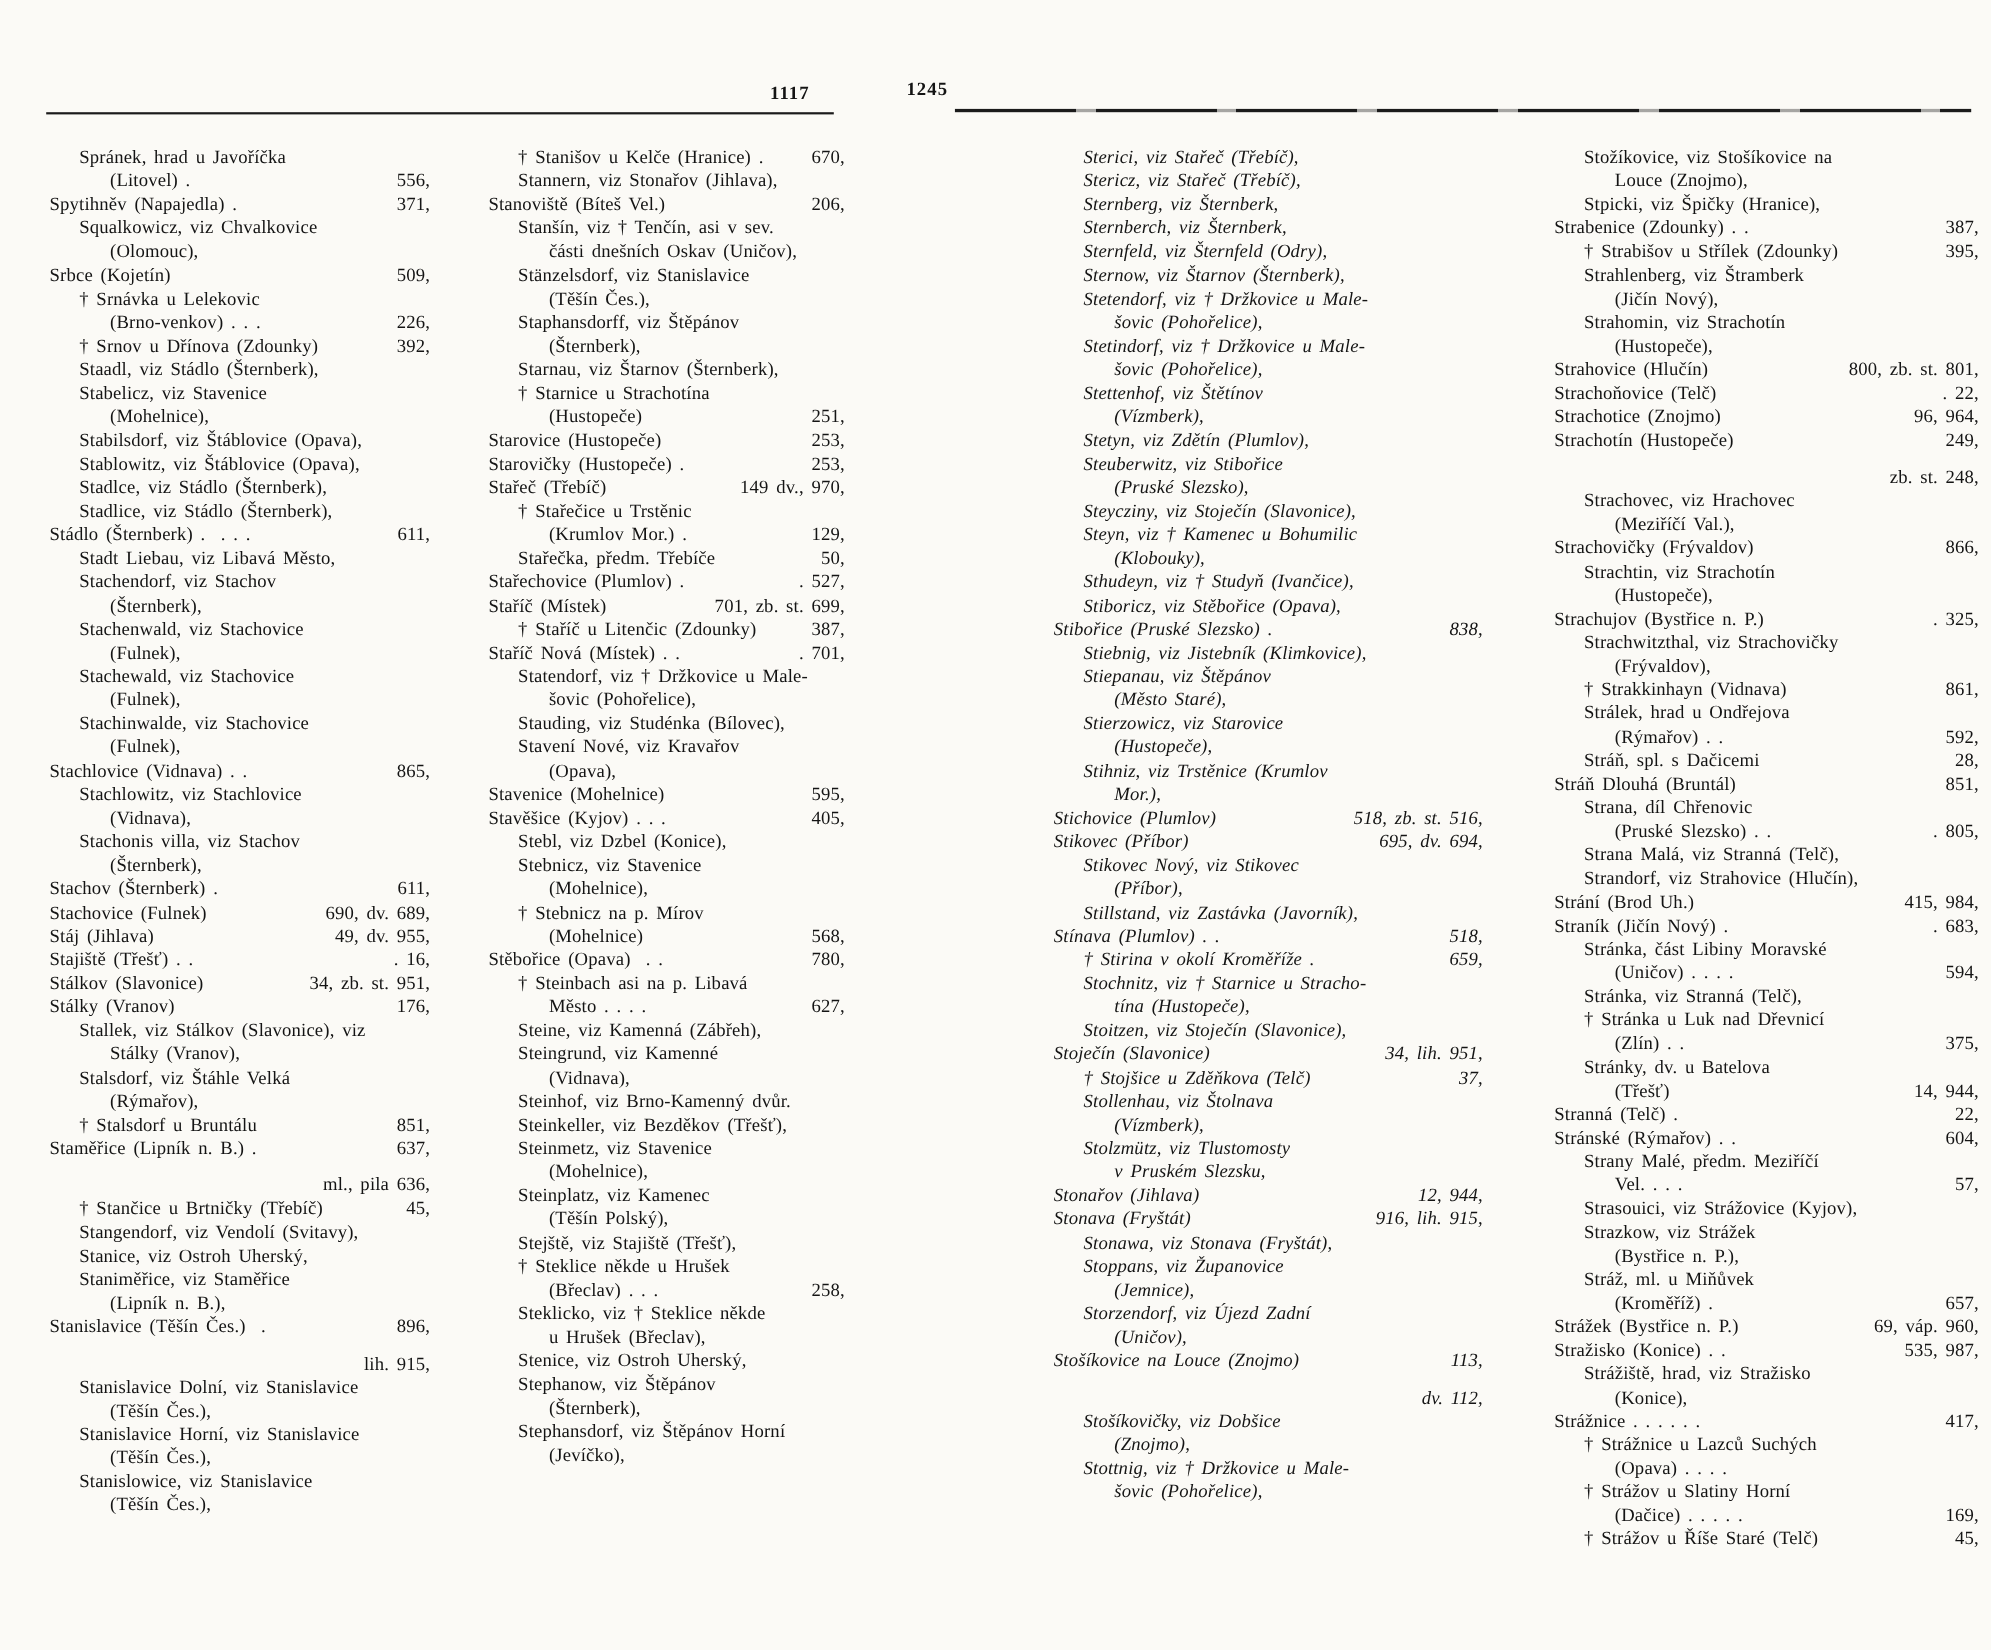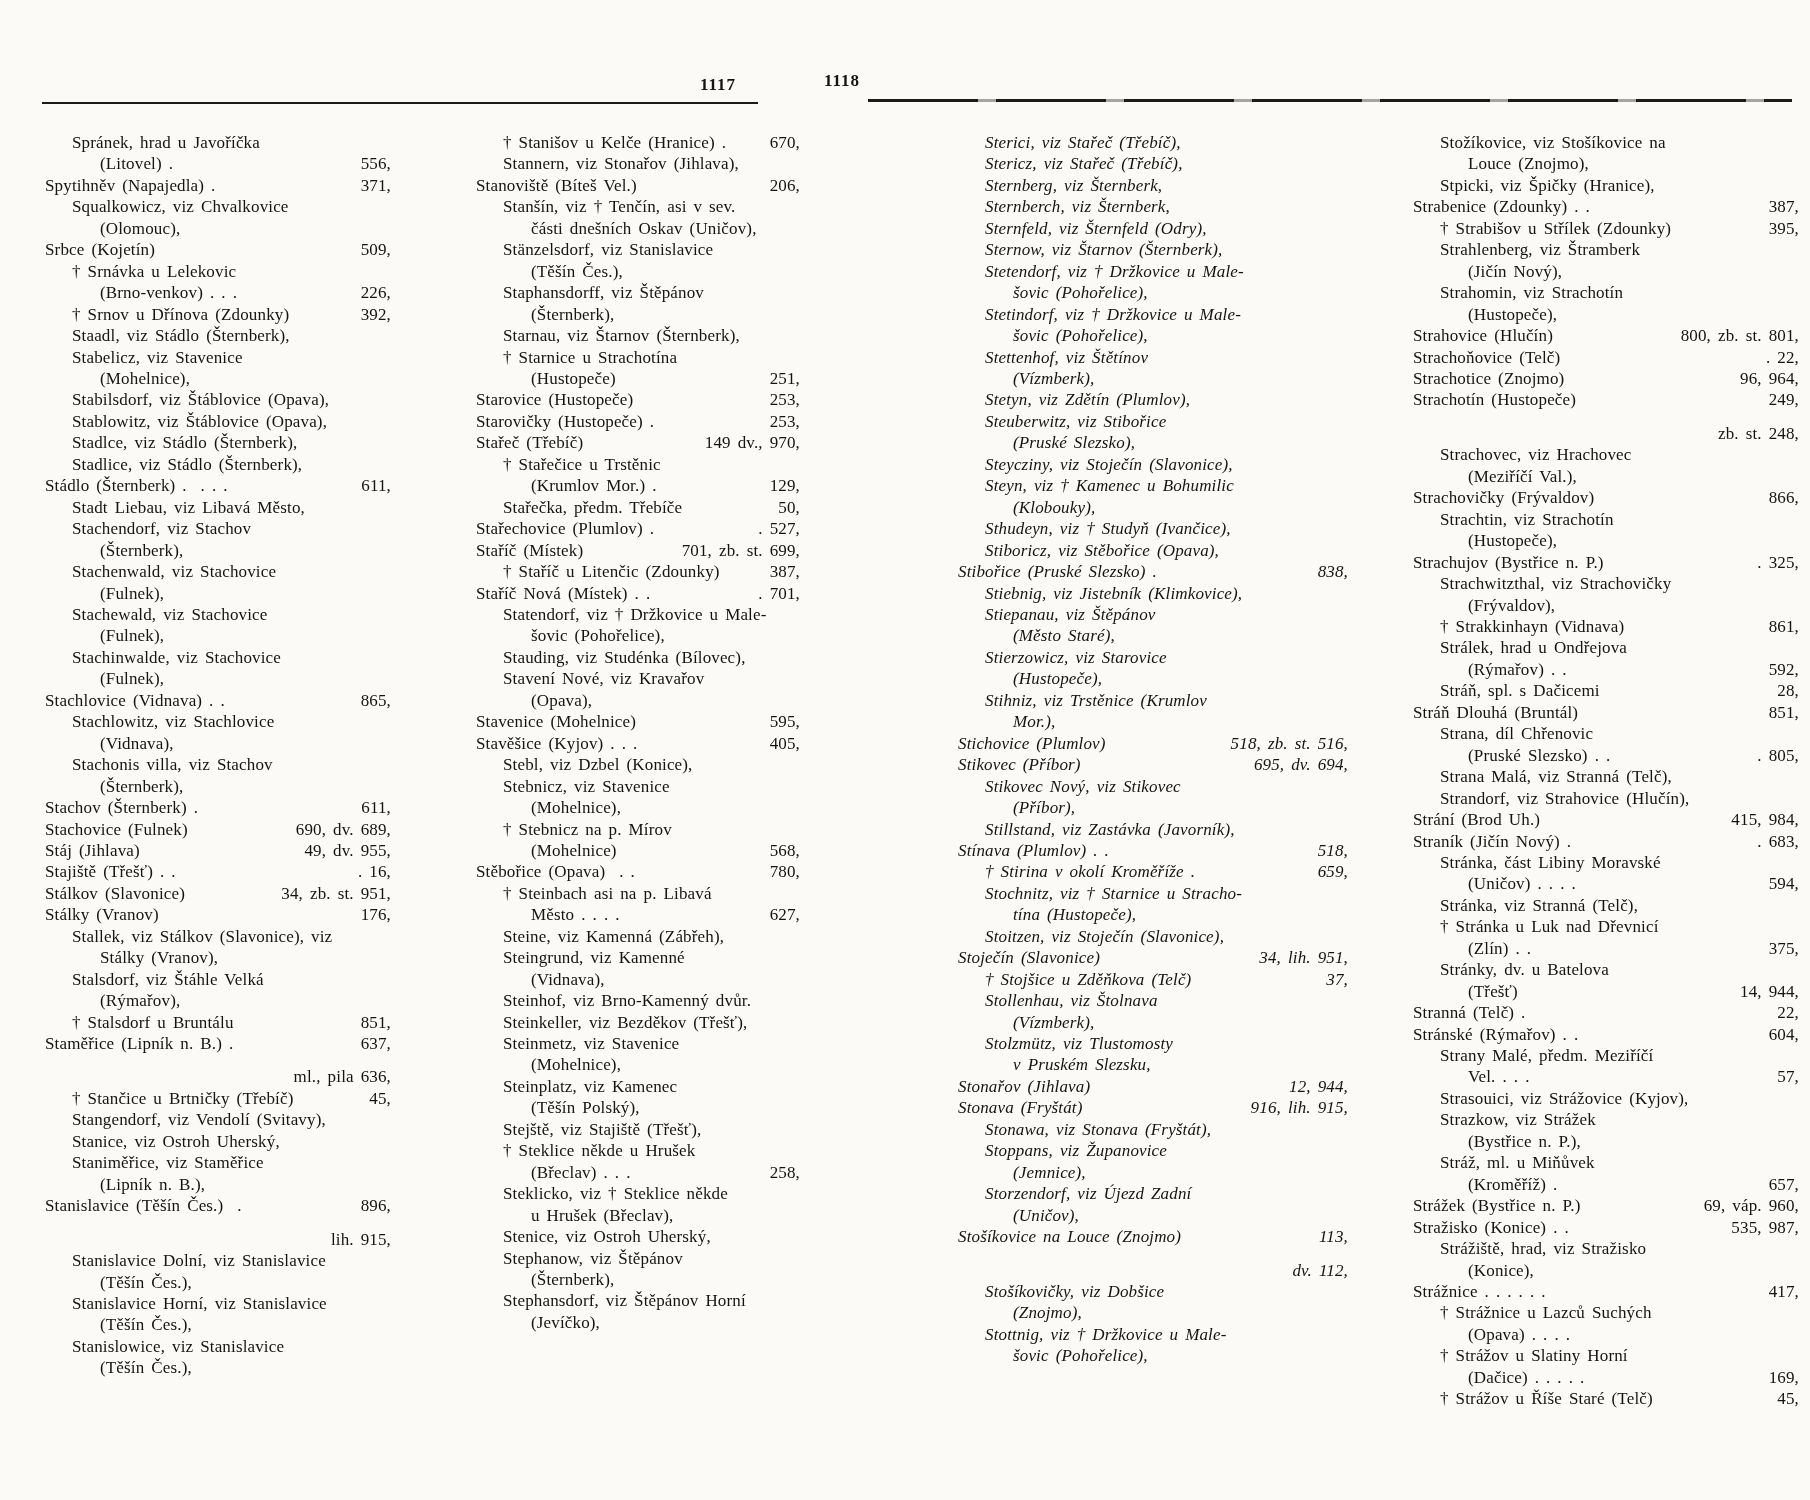--- a/index.html
+++ b/index.html
@@ -17,35 +17,35 @@
     left:868px;top:99px;width:924px;height:3px;
     background:repeating-linear-gradient(90deg,#1b1b1b 0 110px,rgba(27,27,27,.38) 110px 128px);
   }
   .col{
     position:absolute;top:132px;
     font-size:17px;line-height:21.45px;
     word-spacing:0.15em;letter-spacing:0.15px;
     white-space:pre;
   }
   #col-0-0{left:45px;width:346px;}
-  #col-0-1{left:476px;width:324px;}
+  #col-0-1{left:444px;width:324px;}
   #col-1-0{left:958px;width:390px;font-style:italic;}
   #col-1-1{left:1413px;width:386px;}
   .line{display:flex;justify-content:space-between;}
   .line .t{flex:0 1 auto;}
   .line .n{flex:0 0 auto;padding-left:8px;}
   .i1 .t{padding-left:27px;}
   .i2 .t{padding-left:55px;}
   .r{justify-content:flex-end;margin-top:12px;}
 </style>
 </head>
 <body>
 
 <div class="pn" id="pn-left">1117</div>
-<div class="pn" id="pn-right">1118</div>
+<div class="pn" id="pn-right">1245</div>
 <div class="rule" id="rule-left"></div>
 <div class="rule" id="rule-right"></div>
 
 <div class="col" id="col-0-0"><div class="line i1"><span class="t">Spránek, hrad u Javoříčka</span></div><div class="line i2"><span class="t">(Litovel) .</span><span class="n">556,</span></div><div class="line i0"><span class="t">Spytihněv (Napajedla) .</span><span class="n">371,</span></div><div class="line i1"><span class="t">Squalkowicz, viz Chvalkovice</span></div><div class="line i2"><span class="t">(Olomouc),</span></div><div class="line i0"><span class="t">Srbce (Kojetín)</span><span class="n">509,</span></div><div class="line i1"><span class="t">† Srnávka u Lelekovic</span></div><div class="line i2"><span class="t">(Brno-venkov) . . .</span><span class="n">226,</span></div><div class="line i1"><span class="t">† Srnov u Dřínova (Zdounky)</span><span class="n">392,</span></div><div class="line i1"><span class="t">Staadl, viz Stádlo (Šternberk),</span></div><div class="line i1"><span class="t">Stabelicz, viz Stavenice</span></div><div class="line i2"><span class="t">(Mohelnice),</span></div><div class="line i1"><span class="t">Stabilsdorf, viz Štáblovice (Opava),</span></div><div class="line i1"><span class="t">Stablowitz, viz Štáblovice (Opava),</span></div><div class="line i1"><span class="t">Stadlce, viz Stádlo (Šternberk),</span></div><div class="line i1"><span class="t">Stadlice, viz Stádlo (Šternberk),</span></div><div class="line i0"><span class="t">Stádlo (Šternberk) .  . . .</span><span class="n">611,</span></div><div class="line i1"><span class="t">Stadt Liebau, viz Libavá Město,</span></div><div class="line i1"><span class="t">Stachendorf, viz Stachov</span></div><div class="line i2"><span class="t">(Šternberk),</span></div><div class="line i1"><span class="t">Stachenwald, viz Stachovice</span></div><div class="line i2"><span class="t">(Fulnek),</span></div><div class="line i1"><span class="t">Stachewald, viz Stachovice</span></div><div class="line i2"><span class="t">(Fulnek),</span></div><div class="line i1"><span class="t">Stachinwalde, viz Stachovice</span></div><div class="line i2"><span class="t">(Fulnek),</span></div><div class="line i0"><span class="t">Stachlovice (Vidnava) . .</span><span class="n">865,</span></div><div class="line i1"><span class="t">Stachlowitz, viz Stachlovice</span></div><div class="line i2"><span class="t">(Vidnava),</span></div><div class="line i1"><span class="t">Stachonis villa, viz Stachov</span></div><div class="line i2"><span class="t">(Šternberk),</span></div><div class="line i0"><span class="t">Stachov (Šternberk) .</span><span class="n">611,</span></div><div class="line i0"><span class="t">Stachovice (Fulnek)</span><span class="n">690, dv. 689,</span></div><div class="line i0"><span class="t">Stáj (Jihlava)</span><span class="n">49, dv. 955,</span></div><div class="line i0"><span class="t">Stajiště (Třešť) . .</span><span class="n">. 16,</span></div><div class="line i0"><span class="t">Stálkov (Slavonice)</span><span class="n">34, zb. st. 951,</span></div><div class="line i0"><span class="t">Stálky (Vranov)</span><span class="n">176,</span></div><div class="line i1"><span class="t">Stallek, viz Stálkov (Slavonice), viz</span></div><div class="line i2"><span class="t">Stálky (Vranov),</span></div><div class="line i1"><span class="t">Stalsdorf, viz Štáhle Velká</span></div><div class="line i2"><span class="t">(Rýmařov),</span></div><div class="line i1"><span class="t">† Stalsdorf u Bruntálu</span><span class="n">851,</span></div><div class="line i0"><span class="t">Staměřice (Lipník n. B.) .</span><span class="n">637,</span></div><div class="line i2 r"><span class="t"></span><span class="n">ml., pila 636,</span></div><div class="line i1"><span class="t">† Stančice u Brtničky (Třebíč)</span><span class="n">45,</span></div><div class="line i1"><span class="t">Stangendorf, viz Vendolí (Svitavy),</span></div><div class="line i1"><span class="t">Stanice, viz Ostroh Uherský,</span></div><div class="line i1"><span class="t">Staniměřice, viz Staměřice</span></div><div class="line i2"><span class="t">(Lipník n. B.),</span></div><div class="line i0"><span class="t">Stanislavice (Těšín Čes.)  .</span><span class="n">896,</span></div><div class="line i2 r"><span class="t"></span><span class="n">lih. 915,</span></div><div class="line i1"><span class="t">Stanislavice Dolní, viz Stanislavice</span></div><div class="line i2"><span class="t">(Těšín Čes.),</span></div><div class="line i1"><span class="t">Stanislavice Horní, viz Stanislavice</span></div><div class="line i2"><span class="t">(Těšín Čes.),</span></div><div class="line i1"><span class="t">Stanislowice, viz Stanislavice</span></div><div class="line i2"><span class="t">(Těšín Čes.),</span></div></div>
 <div class="col" id="col-0-1"><div class="line i1"><span class="t">† Stanišov u Kelče (Hranice) .</span><span class="n">670,</span></div><div class="line i1"><span class="t">Stannern, viz Stonařov (Jihlava),</span></div><div class="line i0"><span class="t">Stanoviště (Bíteš Vel.)</span><span class="n">206,</span></div><div class="line i1"><span class="t">Stanšín, viz † Tenčín, asi v sev.</span></div><div class="line i2"><span class="t">části dnešních Oskav (Uničov),</span></div><div class="line i1"><span class="t">Stänzelsdorf, viz Stanislavice</span></div><div class="line i2"><span class="t">(Těšín Čes.),</span></div><div class="line i1"><span class="t">Staphansdorff, viz Štěpánov</span></div><div class="line i2"><span class="t">(Šternberk),</span></div><div class="line i1"><span class="t">Starnau, viz Štarnov (Šternberk),</span></div><div class="line i1"><span class="t">† Starnice u Strachotína</span></div><div class="line i2"><span class="t">(Hustopeče)</span><span class="n">251,</span></div><div class="line i0"><span class="t">Starovice (Hustopeče)</span><span class="n">253,</span></div><div class="line i0"><span class="t">Starovičky (Hustopeče) .</span><span class="n">253,</span></div><div class="line i0"><span class="t">Stařeč (Třebíč)</span><span class="n">149 dv., 970,</span></div><div class="line i1"><span class="t">† Stařečice u Trstěnic</span></div><div class="line i2"><span class="t">(Krumlov Mor.) .</span><span class="n">129,</span></div><div class="line i1"><span class="t">Stařečka, předm. Třebíče</span><span class="n">50,</span></div><div class="line i0"><span class="t">Stařechovice (Plumlov) .</span><span class="n">. 527,</span></div><div class="line i0"><span class="t">Staříč (Místek)</span><span class="n">701, zb. st. 699,</span></div><div class="line i1"><span class="t">† Staříč u Litenčic (Zdounky)</span><span class="n">387,</span></div><div class="line i0"><span class="t">Staříč Nová (Místek) . .</span><span class="n">. 701,</span></div><div class="line i1"><span class="t">Statendorf, viz † Držkovice u Male-</span></div><div class="line i2"><span class="t">šovic (Pohořelice),</span></div><div class="line i1"><span class="t">Stauding, viz Studénka (Bílovec),</span></div><div class="line i1"><span class="t">Stavení Nové, viz Kravařov</span></div><div class="line i2"><span class="t">(Opava),</span></div><div class="line i0"><span class="t">Stavenice (Mohelnice)</span><span class="n">595,</span></div><div class="line i0"><span class="t">Stavěšice (Kyjov) . . .</span><span class="n">405,</span></div><div class="line i1"><span class="t">Stebl, viz Dzbel (Konice),</span></div><div class="line i1"><span class="t">Stebnicz, viz Stavenice</span></div><div class="line i2"><span class="t">(Mohelnice),</span></div><div class="line i1"><span class="t">† Stebnicz na p. Mírov</span></div><div class="line i2"><span class="t">(Mohelnice)</span><span class="n">568,</span></div><div class="line i0"><span class="t">Stěbořice (Opava)  . .</span><span class="n">780,</span></div><div class="line i1"><span class="t">† Steinbach asi na p. Libavá</span></div><div class="line i2"><span class="t">Město . . . .</span><span class="n">627,</span></div><div class="line i1"><span class="t">Steine, viz Kamenná (Zábřeh),</span></div><div class="line i1"><span class="t">Steingrund, viz Kamenné</span></div><div class="line i2"><span class="t">(Vidnava),</span></div><div class="line i1"><span class="t">Steinhof, viz Brno-Kamenný dvůr.</span></div><div class="line i1"><span class="t">Steinkeller, viz Bezděkov (Třešť),</span></div><div class="line i1"><span class="t">Steinmetz, viz Stavenice</span></div><div class="line i2"><span class="t">(Mohelnice),</span></div><div class="line i1"><span class="t">Steinplatz, viz Kamenec</span></div><div class="line i2"><span class="t">(Těšín Polský),</span></div><div class="line i1"><span class="t">Stejště, viz Stajiště (Třešť),</span></div><div class="line i1"><span class="t">† Steklice někde u Hrušek</span></div><div class="line i2"><span class="t">(Břeclav) . . .</span><span class="n">258,</span></div><div class="line i1"><span class="t">Steklicko, viz † Steklice někde</span></div><div class="line i2"><span class="t">u Hrušek (Břeclav),</span></div><div class="line i1"><span class="t">Stenice, viz Ostroh Uherský,</span></div><div class="line i1"><span class="t">Stephanow, viz Štěpánov</span></div><div class="line i2"><span class="t">(Šternberk),</span></div><div class="line i1"><span class="t">Stephansdorf, viz Štěpánov Horní</span></div><div class="line i2"><span class="t">(Jevíčko),</span></div></div>
 <div class="col" id="col-1-0"><div class="line i1"><span class="t">Sterici, viz Stařeč (Třebíč),</span></div><div class="line i1"><span class="t">Stericz, viz Stařeč (Třebíč),</span></div><div class="line i1"><span class="t">Sternberg, viz Šternberk,</span></div><div class="line i1"><span class="t">Sternberch, viz Šternberk,</span></div><div class="line i1"><span class="t">Sternfeld, viz Šternfeld (Odry),</span></div><div class="line i1"><span class="t">Sternow, viz Štarnov (Šternberk),</span></div><div class="line i1"><span class="t">Stetendorf, viz † Držkovice u Male-</span></div><div class="line i2"><span class="t">šovic (Pohořelice),</span></div><div class="line i1"><span class="t">Stetindorf, viz † Držkovice u Male-</span></div><div class="line i2"><span class="t">šovic (Pohořelice),</span></div><div class="line i1"><span class="t">Stettenhof, viz Štětínov</span></div><div class="line i2"><span class="t">(Vízmberk),</span></div><div class="line i1"><span class="t">Stetyn, viz Zdětín (Plumlov),</span></div><div class="line i1"><span class="t">Steuberwitz, viz Stibořice</span></div><div class="line i2"><span class="t">(Pruské Slezsko),</span></div><div class="line i1"><span class="t">Steycziny, viz Stoječín (Slavonice),</span></div><div class="line i1"><span class="t">Steyn, viz † Kamenec u Bohumilic</span></div><div class="line i2"><span class="t">(Klobouky),</span></div><div class="line i1"><span class="t">Sthudeyn, viz † Studyň (Ivančice),</span></div><div class="line i1"><span class="t">Stiboricz, viz Stěbořice (Opava),</span></div><div class="line i0"><span class="t">Stibořice (Pruské Slezsko) .</span><span class="n">838,</span></div><div class="line i1"><span class="t">Stiebnig, viz Jistebník (Klimkovice),</span></div><div class="line i1"><span class="t">Stiepanau, viz Štěpánov</span></div><div class="line i2"><span class="t">(Město Staré),</span></div><div class="line i1"><span class="t">Stierzowicz, viz Starovice</span></div><div class="line i2"><span class="t">(Hustopeče),</span></div><div class="line i1"><span class="t">Stihniz, viz Trstěnice (Krumlov</span></div><div class="line i2"><span class="t">Mor.),</span></div><div class="line i0"><span class="t">Stichovice (Plumlov)</span><span class="n">518, zb. st. 516,</span></div><div class="line i0"><span class="t">Stikovec (Příbor)</span><span class="n">695, dv. 694,</span></div><div class="line i1"><span class="t">Stikovec Nový, viz Stikovec</span></div><div class="line i2"><span class="t">(Příbor),</span></div><div class="line i1"><span class="t">Stillstand, viz Zastávka (Javorník),</span></div><div class="line i0"><span class="t">Stínava (Plumlov) . .</span><span class="n">518,</span></div><div class="line i1"><span class="t">† Stirina v okolí Kroměříže .</span><span class="n">659,</span></div><div class="line i1"><span class="t">Stochnitz, viz † Starnice u Stracho-</span></div><div class="line i2"><span class="t">tína (Hustopeče),</span></div><div class="line i1"><span class="t">Stoitzen, viz Stoječín (Slavonice),</span></div><div class="line i0"><span class="t">Stoječín (Slavonice)</span><span class="n">34, lih. 951,</span></div><div class="line i1"><span class="t">† Stojšice u Zděňkova (Telč)</span><span class="n">37,</span></div><div class="line i1"><span class="t">Stollenhau, viz Štolnava</span></div><div class="line i2"><span class="t">(Vízmberk),</span></div><div class="line i1"><span class="t">Stolzmütz, viz Tlustomosty</span></div><div class="line i2"><span class="t">v Pruském Slezsku,</span></div><div class="line i0"><span class="t">Stonařov (Jihlava)</span><span class="n">12, 944,</span></div><div class="line i0"><span class="t">Stonava (Fryštát)</span><span class="n">916, lih. 915,</span></div><div class="line i1"><span class="t">Stonawa, viz Stonava (Fryštát),</span></div><div class="line i1"><span class="t">Stoppans, viz Županovice</span></div><div class="line i2"><span class="t">(Jemnice),</span></div><div class="line i1"><span class="t">Storzendorf, viz Újezd Zadní</span></div><div class="line i2"><span class="t">(Uničov),</span></div><div class="line i0"><span class="t">Stošíkovice na Louce (Znojmo)</span><span class="n">113,</span></div><div class="line i2 r"><span class="t"></span><span class="n">dv. 112,</span></div><div class="line i1"><span class="t">Stošíkovičky, viz Dobšice</span></div><div class="line i2"><span class="t">(Znojmo),</span></div><div class="line i1"><span class="t">Stottnig, viz † Držkovice u Male-</span></div><div class="line i2"><span class="t">šovic (Pohořelice),</span></div></div>
 <div class="col" id="col-1-1"><div class="line i1"><span class="t">Stožíkovice, viz Stošíkovice na</span></div><div class="line i2"><span class="t">Louce (Znojmo),</span></div><div class="line i1"><span class="t">Stpicki, viz Špičky (Hranice),</span></div><div class="line i0"><span class="t">Strabenice (Zdounky) . .</span><span class="n">387,</span></div><div class="line i1"><span class="t">† Strabišov u Střílek (Zdounky)</span><span class="n">395,</span></div><div class="line i1"><span class="t">Strahlenberg, viz Štramberk</span></div><div class="line i2"><span class="t">(Jičín Nový),</span></div><div class="line i1"><span class="t">Strahomin, viz Strachotín</span></div><div class="line i2"><span class="t">(Hustopeče),</span></div><div class="line i0"><span class="t">Strahovice (Hlučín)</span><span class="n">800, zb. st. 801,</span></div><div class="line i0"><span class="t">Strachoňovice (Telč)</span><span class="n">. 22,</span></div><div class="line i0"><span class="t">Strachotice (Znojmo)</span><span class="n">96, 964,</span></div><div class="line i0"><span class="t">Strachotín (Hustopeče)</span><span class="n">249,</span></div><div class="line i2 r"><span class="t"></span><span class="n">zb. st. 248,</span></div><div class="line i1"><span class="t">Strachovec, viz Hrachovec</span></div><div class="line i2"><span class="t">(Meziříčí Val.),</span></div><div class="line i0"><span class="t">Strachovičky (Frývaldov)</span><span class="n">866,</span></div><div class="line i1"><span class="t">Strachtin, viz Strachotín</span></div><div class="line i2"><span class="t">(Hustopeče),</span></div><div class="line i0"><span class="t">Strachujov (Bystřice n. P.)</span><span class="n">. 325,</span></div><div class="line i1"><span class="t">Strachwitzthal, viz Strachovičky</span></div><div class="line i2"><span class="t">(Frývaldov),</span></div><div class="line i1"><span class="t">† Strakkinhayn (Vidnava)</span><span class="n">861,</span></div><div class="line i1"><span class="t">Strálek, hrad u Ondřejova</span></div><div class="line i2"><span class="t">(Rýmařov) . .</span><span class="n">592,</span></div><div class="line i1"><span class="t">Stráň, spl. s Dačicemi</span><span class="n">28,</span></div><div class="line i0"><span class="t">Stráň Dlouhá (Bruntál)</span><span class="n">851,</span></div><div class="line i1"><span class="t">Strana, díl Chřenovic</span></div><div class="line i2"><span class="t">(Pruské Slezsko) . .</span><span class="n">. 805,</span></div><div class="line i1"><span class="t">Strana Malá, viz Stranná (Telč),</span></div><div class="line i1"><span class="t">Strandorf, viz Strahovice (Hlučín),</span></div><div class="line i0"><span class="t">Strání (Brod Uh.)</span><span class="n">415, 984,</span></div><div class="line i0"><span class="t">Straník (Jičín Nový) .</span><span class="n">. 683,</span></div><div class="line i1"><span class="t">Stránka, část Libiny Moravské</span></div><div class="line i2"><span class="t">(Uničov) . . . .</span><span class="n">594,</span></div><div class="line i1"><span class="t">Stránka, viz Stranná (Telč),</span></div><div class="line i1"><span class="t">† Stránka u Luk nad Dřevnicí</span></div><div class="line i2"><span class="t">(Zlín) . .</span><span class="n">375,</span></div><div class="line i1"><span class="t">Stránky, dv. u Batelova</span></div><div class="line i2"><span class="t">(Třešť)</span><span class="n">14, 944,</span></div><div class="line i0"><span class="t">Stranná (Telč) .</span><span class="n">22,</span></div><div class="line i0"><span class="t">Stránské (Rýmařov) . .</span><span class="n">604,</span></div><div class="line i1"><span class="t">Strany Malé, předm. Meziříčí</span></div><div class="line i2"><span class="t">Vel. . . .</span><span class="n">57,</span></div><div class="line i1"><span class="t">Strasouici, viz Strážovice (Kyjov),</span></div><div class="line i1"><span class="t">Strazkow, viz Strážek</span></div><div class="line i2"><span class="t">(Bystřice n. P.),</span></div><div class="line i1"><span class="t">Stráž, ml. u Miňůvek</span></div><div class="line i2"><span class="t">(Kroměříž) .</span><span class="n">657,</span></div><div class="line i0"><span class="t">Strážek (Bystřice n. P.)</span><span class="n">69, váp. 960,</span></div><div class="line i0"><span class="t">Stražisko (Konice) . .</span><span class="n">535, 987,</span></div><div class="line i1"><span class="t">Strážiště, hrad, viz Stražisko</span></div><div class="line i2"><span class="t">(Konice),</span></div><div class="line i0"><span class="t">Strážnice . . . . . .</span><span class="n">417,</span></div><div class="line i1"><span class="t">† Strážnice u Lazců Suchých</span></div><div class="line i2"><span class="t">(Opava) . . . .</span></div><div class="line i1"><span class="t">† Strážov u Slatiny Horní</span></div><div class="line i2"><span class="t">(Dačice) . . . . .</span><span class="n">169,</span></div><div class="line i1"><span class="t">† Strážov u Říše Staré (Telč)</span><span class="n">45,</span></div></div>
 
 <style>
   #pn-left{left:700px;top:75px;}

